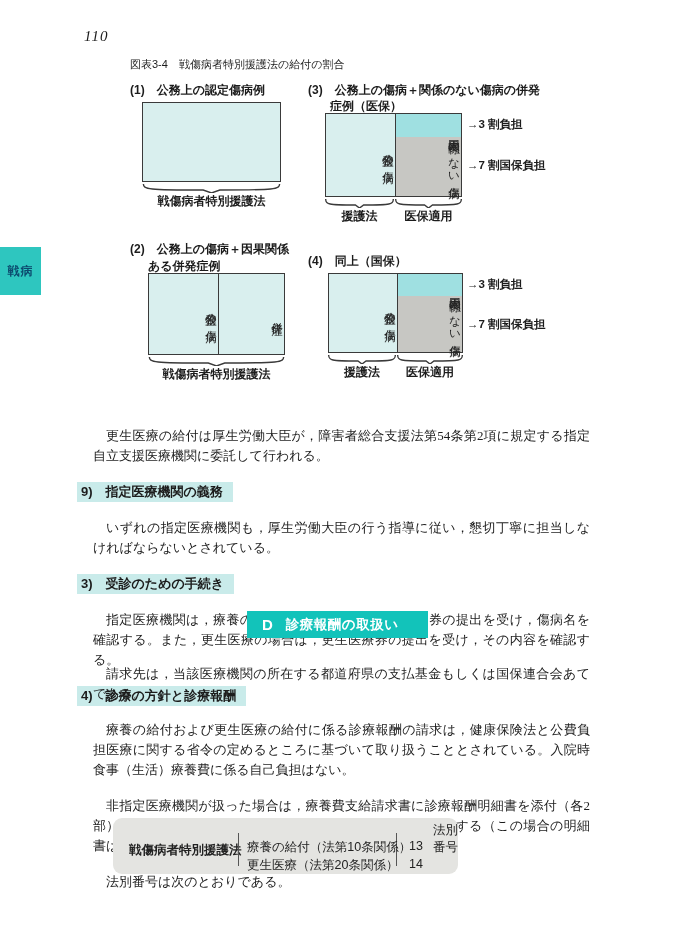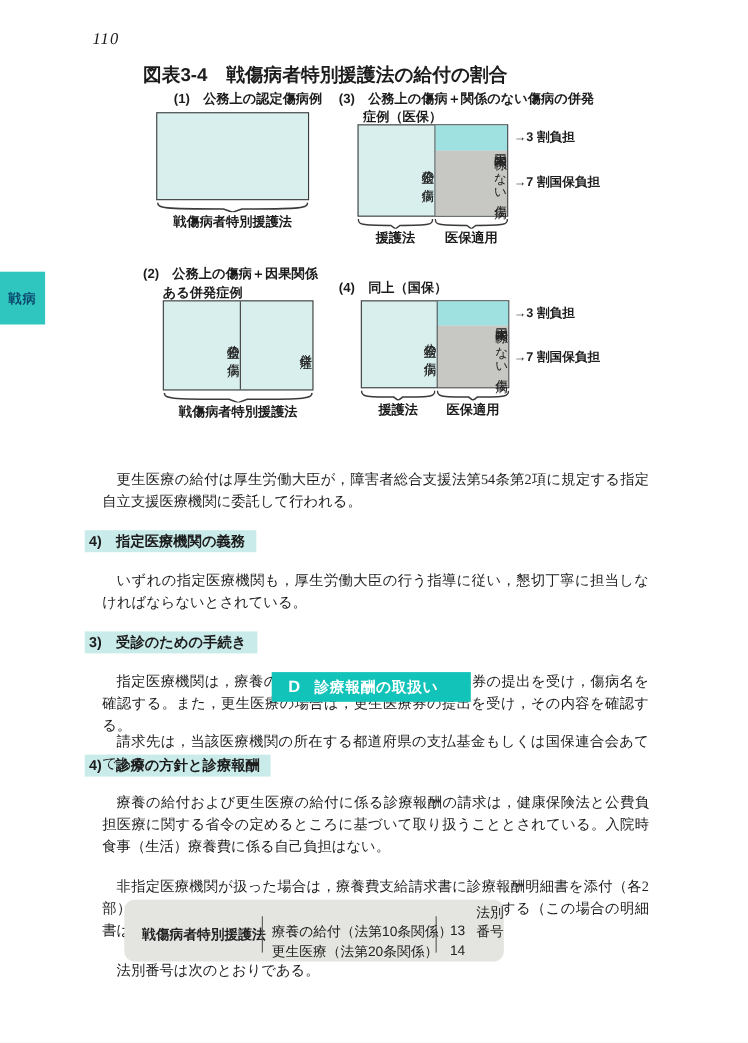--- a/index.html
+++ b/index.html
@@ -12,21 +12,21 @@
   .abs{position:absolute;}
 
   .page-number{left:84px;top:28px;font-style:italic;font-size:15px;letter-spacing:1px;}
 
   .side-tab{
     left:0;top:247px;width:41px;height:48px;background:#2ec6bf;
     display:flex;align-items:center;justify-content:center;
     color:#0c4a6e;font-size:12px;font-weight:bold;letter-spacing:1px;
   }
 
-  .fig-title{left:130px;top:57px;font-size:17px;font-weight:bold;}
+  .fig-title{left:130px;top:57px;font-size:11px;font-weight:normal;}
   .fig-head{font-size:12px;font-weight:bold;line-height:16px;}
 
   .fig-box{background:#d9efee;border:1px solid #3a3a3a;box-sizing:border-box;}
   .cell{position:absolute;top:0;bottom:0;}
   .cell-div{border-left:1px solid #3a3a3a;}
   .vtext{
     writing-mode:vertical-rl;text-orientation:upright;
     font-family:"Liberation Sans","DejaVu Sans",sans-serif;
     font-size:11.5px;letter-spacing:1px;line-height:14px;
     position:absolute;top:4px;left:0;right:0;height:calc(100% - 8px);
@@ -76,21 +76,21 @@
 <div class="page">
 
   <div class="abs page-number">110</div>
 
   <div class="abs side-tab">
     <span>戦病</span>
   </div>
 
   <div class="abs fig-title sans">図表3-4　戦傷病者特別援護法の給付の割合</div>
 
-  <div class="abs fig-head sans" style="left:130px;top:82px;margin-left:28px;">(1)　公務上の認定傷病例</div>
+  <div class="abs fig-head sans" style="left:130px;top:82px;">(1)　公務上の認定傷病例</div>
   <div class="abs fig-box" style="left:142px;top:102px;width:139px;height:80px;"></div>
   <svg class="abs brace" style="left:142px;top:184px;width:139px;" viewBox="0 0 100 12" preserveAspectRatio="none">
     <path d="M1,0 C1,7 4,8 44,8 L50,12 L56,8 C96,8 99,7 99,0" vector-effect="non-scaling-stroke"></path>
   </svg>
   <div class="abs brace-label sans" style="left:142px;top:193px;width:139px;">戦傷病者特別援護法</div>
 
   <div class="abs fig-head sans" style="left:308px;top:82px;">(3)　公務上の傷病＋関係のない傷病の併発</div>
   <div class="abs fig-head sans" style="left:330px;top:98px;">症例（医保）</div>
   <div class="abs fig-box" style="left:325px;top:113px;width:137px;height:84px;">
     <div class="cell" style="left:0;width:69px;">
@@ -145,21 +145,21 @@
   <svg class="abs brace" style="left:397px;top:355px;width:66px;" viewBox="0 0 100 12" preserveAspectRatio="none">
     <path d="M1,0 C1,7 4,8 44,8 L50,12 L56,8 C96,8 99,7 99,0" vector-effect="non-scaling-stroke"></path>
   </svg>
   <div class="abs brace-label sans" style="left:328px;top:364px;width:68px;">援護法</div>
   <div class="abs brace-label sans" style="left:397px;top:364px;width:66px;">医保適用</div>
   <div class="abs arrow-label" style="left:467px;top:277px;">→3 割負担</div>
   <div class="abs arrow-label" style="left:467px;top:317px;">→7 割国保負担</div>
 
   <div class="abs textcol" style="top:410px;">
     <p>更生医療の給付は厚生労働大臣が，障害者総合支援法第54条第2項に規定する指定自立支援医療機関に委託して行われる。</p>
-    <div class="sec-head"><span>4)　指定医療機関の義務</span></div>
+    <div class="sec-head"><span>9)　指定医療機関の義務</span></div>
     <p>いずれの指定医療機関も，厚生労働大臣の行う指導に従い，懇切丁寧に担当しなければならないとされている。</p>
     <div class="sec-head" style="margin-top:0;"><span>3)　受診のための手続き</span></div>
     <p>指定医療機関は，療養の給付を行うにあたって，療養券の提出を受け，傷病名を確認する。また，更生医療の場合は，更生医療券の提出を受け，その内容を確認する。</p>
     <div class="sec-head" style="margin-top:16px;"><span>4)　診療の方針と診療報酬</span></div>
   </div>
 
   <div class="abs banner">
     <span class="letter">D</span>
     <span class="title">診療報酬の取扱い</span>
   </div>

